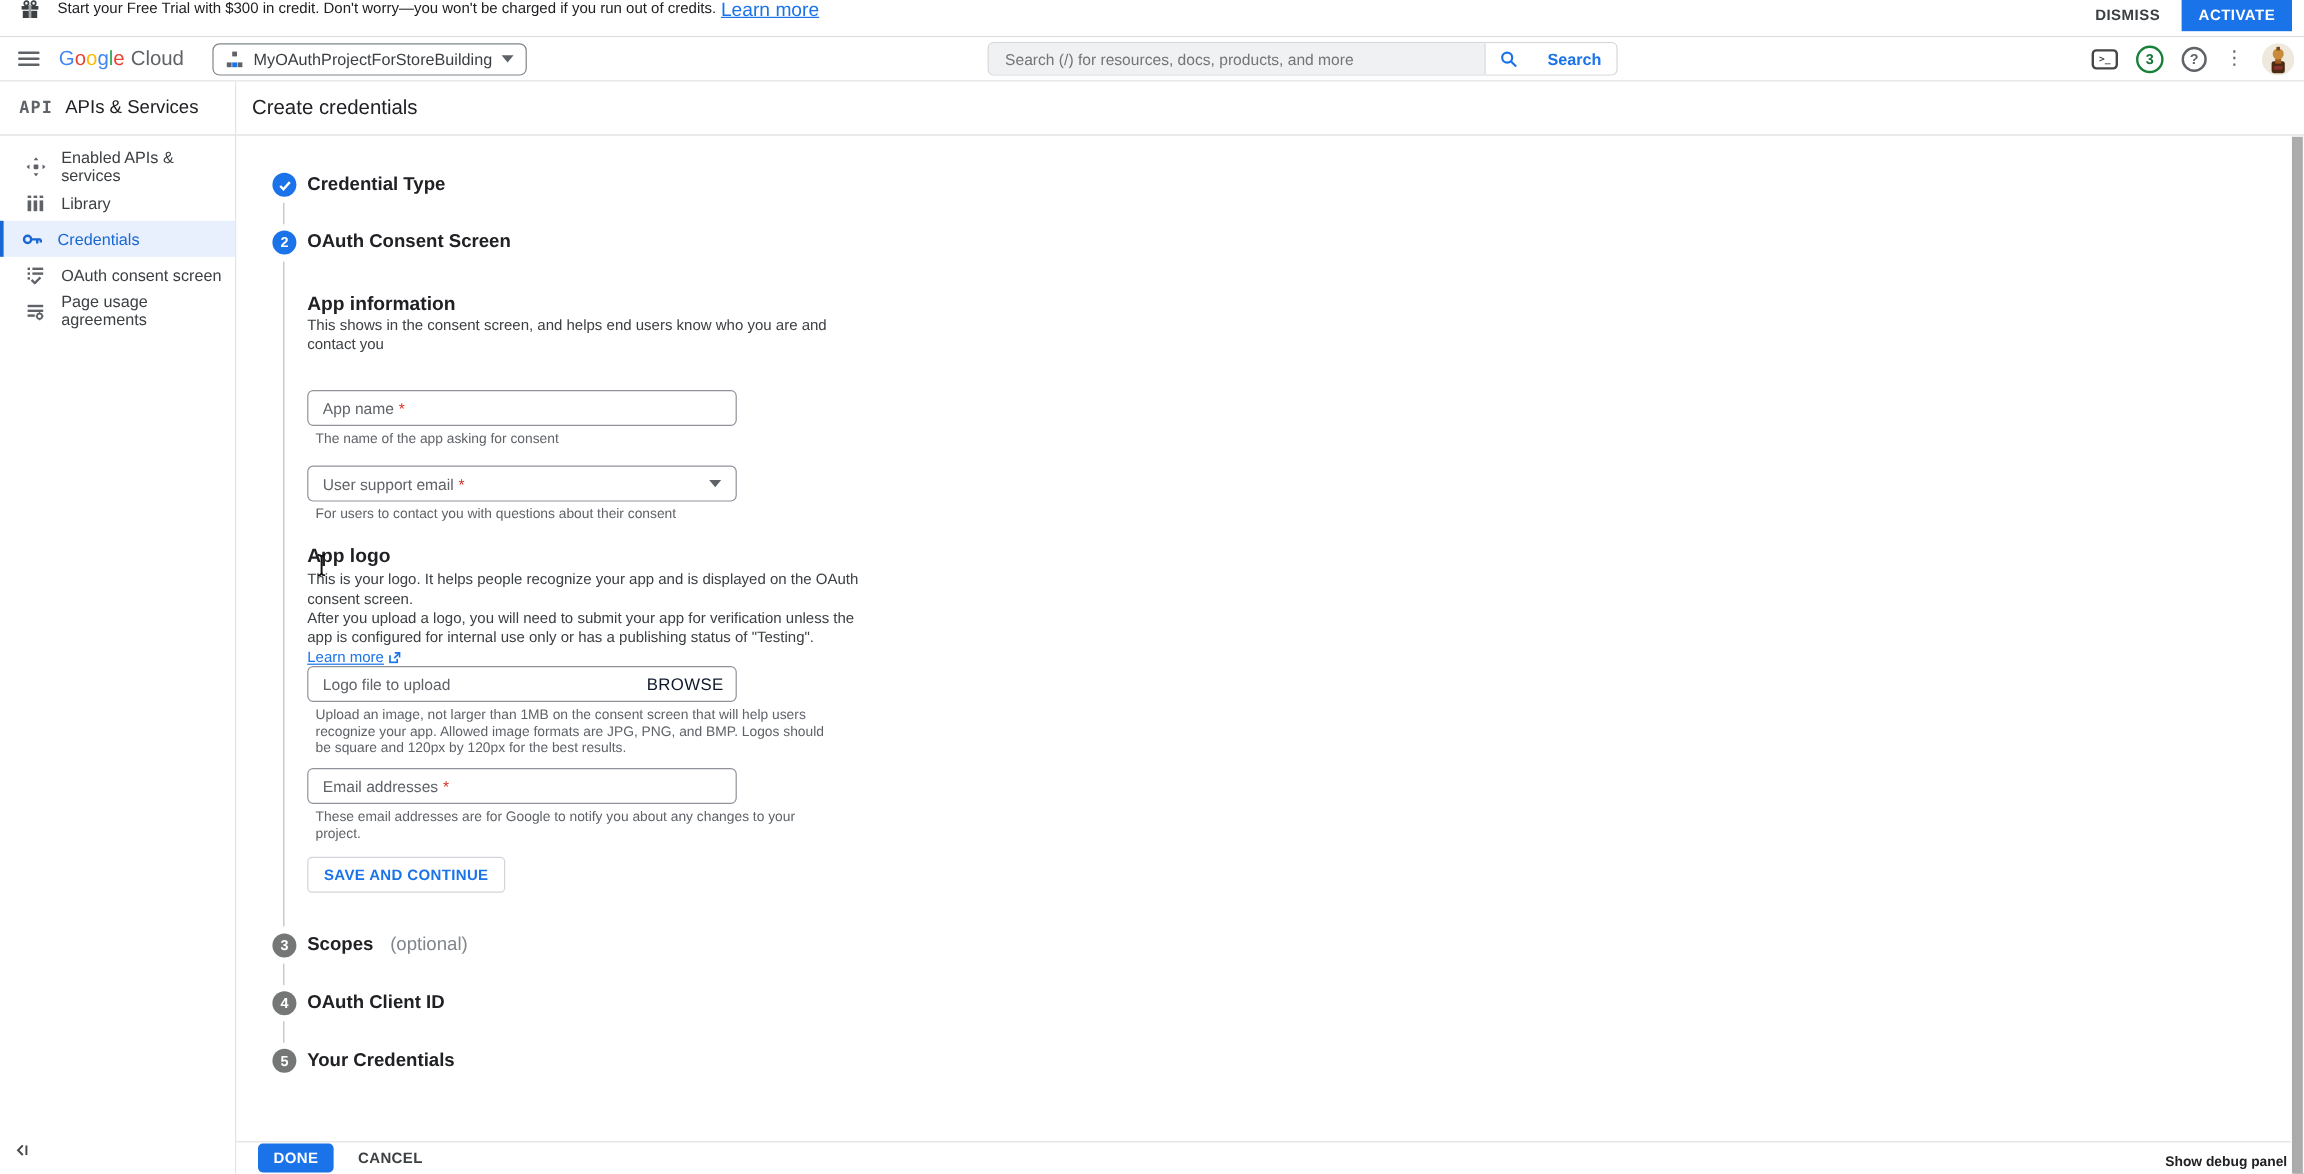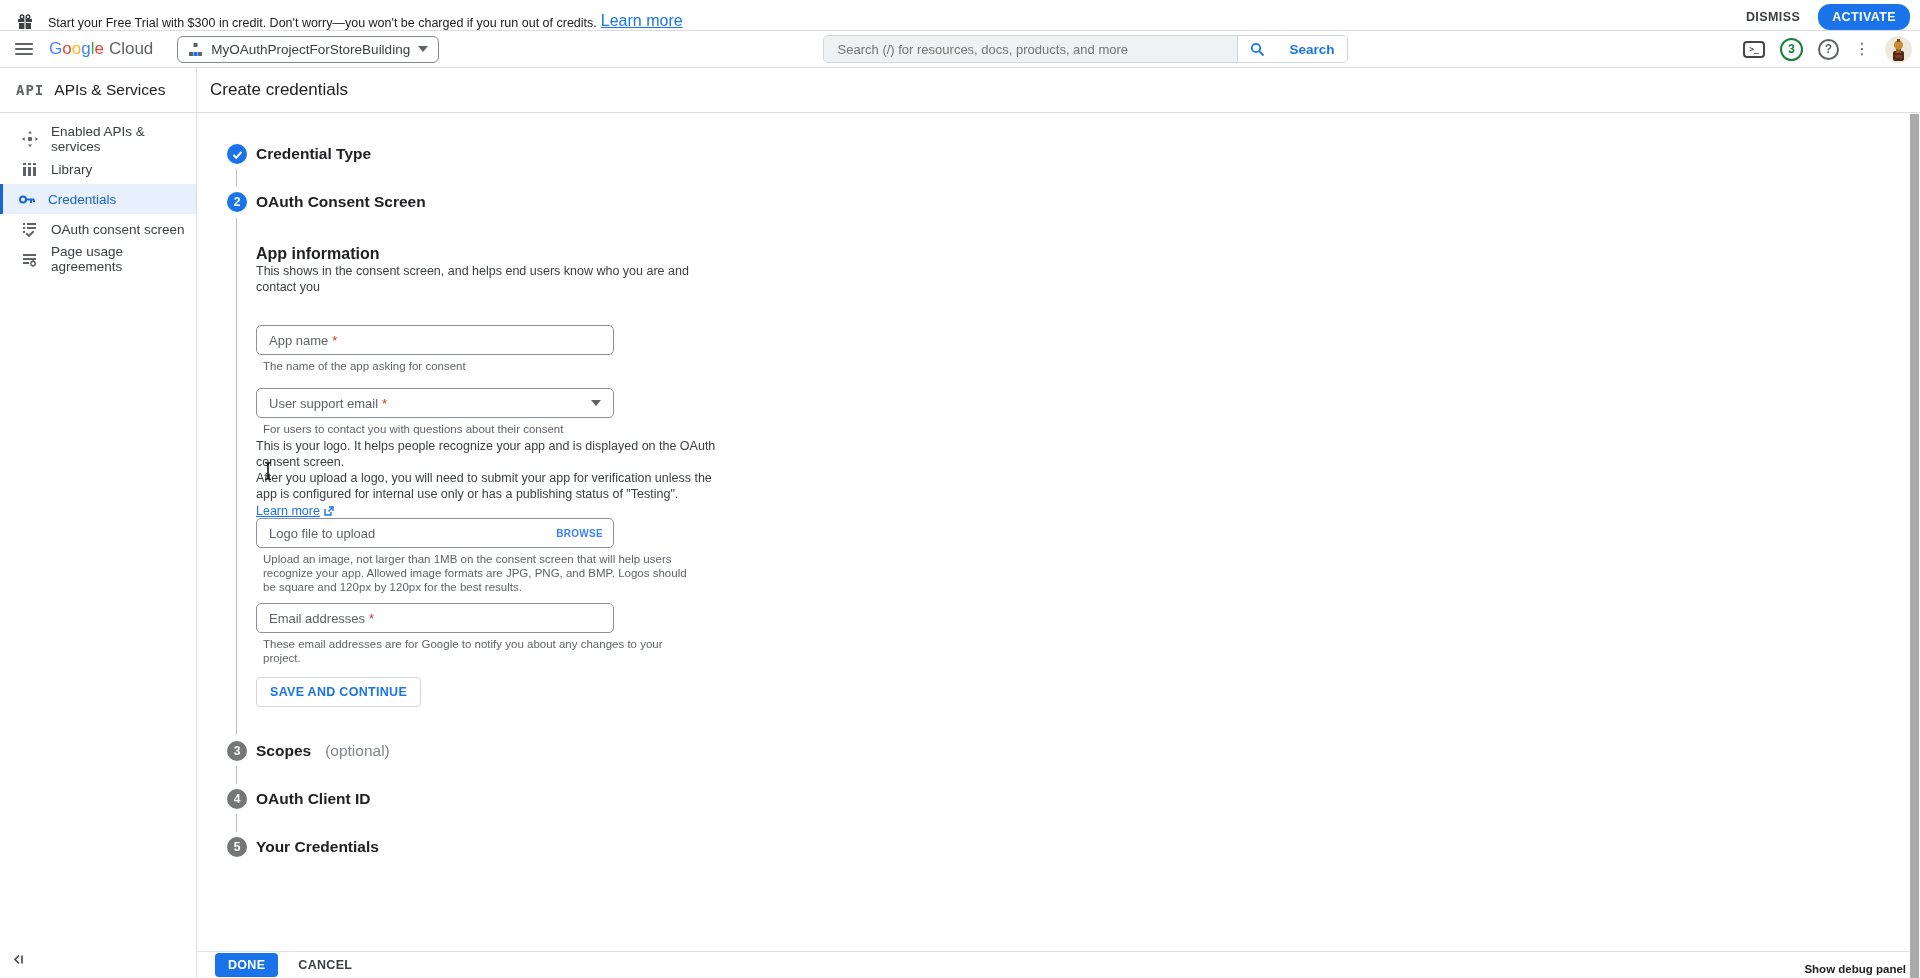--- a/index.html
+++ b/index.html
@@ -1,28 +1,28 @@
 <!DOCTYPE html>
 <html><head>
 <meta charset="utf-8">
 <style>
   * { margin:0; padding:0; box-sizing:border-box; }
   html,body { width:1920px; height:978px; overflow:hidden; background:#fff;
     font-family:"Liberation Sans","DejaVu Sans",sans-serif; color:#202124; }
 
   
-  .trial-banner { height:31px; border-bottom:1px solid #dadce0; display:flex; align-items:flex-end;
+  .trial-banner { height:31px; border-bottom:1px solid #dadce0; display:flex; align-items:flex-start;
     padding:0 10px 0 17px; background:#fff; }
   .gift-icon { width:16px; height:16px; margin-right:15px; flex:0 0 auto; }
   .trial-text { font-size:12.5px; color:#202124; }
   .trial-link { color:#1a73e8; text-decoration:underline; margin-left:4px; cursor:pointer; }
   .banner-actions { margin-left:auto; display:flex; align-items:center; gap:18px; }
   .dismiss-btn { font-size:12.5px; font-weight:bold; color:#3c4043; letter-spacing:.4px; background:none; border:none; cursor:pointer; }
   .activate-btn { font-size:12.5px; font-weight:bold; color:#fff; background:#1a73e8; border:none;
-    border-radius:12px; padding:6px 14px; letter-spacing:.4px; cursor:pointer; }
+    border-radius:0; padding:6px 14px; letter-spacing:.4px; cursor:pointer; }
 
   
   .app-header { height:37px; border-bottom:1px solid #dadce0; display:flex; align-items:center;
     padding:0 8px 0 15px; background:#fff; }
   .hamburger { width:18px; height:12px; display:flex; flex-direction:column; justify-content:space-between;
     margin-right:16px; cursor:pointer; }
   .hamburger span { height:2px; background:#5f6368; border-radius:1px; }
   .gc-logo { font-size:17px; display:flex; align-items:center; margin-right:24px; white-space:nowrap; }
   .gc-logo .l1{color:#4285f4}.gc-logo .l2{color:#ea4335}.gc-logo .l3{color:#fbbc05}
   .gc-logo .l4{color:#4285f4}.gc-logo .l5{color:#34a853}.gc-logo .l6{color:#ea4335}
@@ -85,21 +85,21 @@
   .step2-wrap { position:relative; padding:27px 0 28px 19px; margin-left:9px; border-left:1px solid #bdbdbd;
     margin-top:6px; width:560px; }
   .section-h { font-size:16px; font-weight:bold; color:#202124; }
   .body-p { font-size:12.5px; color:#3c4043; line-height:16px; white-space:pre-line; margin-top:0; }
   .helper { font-size:11.5px; color:#5f6368; line-height:14px; white-space:pre-line; margin:4px 0 0 7px; }
   .field { width:358px; height:30px; border:1px solid #8f9399; border-radius:5px; display:flex;
     align-items:center; padding:0 12px; position:relative; background:#fff; cursor:text; }
   .field-label { font-size:13px; color:#5f6368; }
   .req { color:#d93025; margin-left:4px; font-size:13px; }
   .field .caret-down { position:absolute; right:12px; }
-  .browse-btn { position:absolute; right:10px; font-size:10px; font-weight:bold; color:#3b82f6;
+  .browse-btn { position:absolute; right:10px; font-size:14px; font-weight:normal; color:#0f172a;
     background:none; border:none; cursor:pointer; letter-spacing:.3px; }
   .learn-more-row { display:flex; align-items:center; gap:4px; margin-top:2px; }
   .learn-link { font-size:12.5px; color:#1a73e8; text-decoration:underline; cursor:pointer; }
   .save-btn { margin-top:12px; background:#fff; color:#1a73e8; border:1px solid #d2d5d9; border-radius:4px;
     font-size:12.5px; font-weight:bold; padding:7px 13px; letter-spacing:.3px; cursor:pointer; }
 
   .content-footer { position:absolute; left:0; right:0; bottom:0; height:27px; background:#fff;
     border-top:1px solid #e0e0e0; display:flex; align-items:center; gap:20px; padding-left:18px; }
   .done-btn { background:#1a73e8; color:#fff; border:none; border-radius:4px; font-size:12.5px;
     font-weight:bold; padding:5px 13px; letter-spacing:.3px; cursor:pointer; }
@@ -310,20 +310,21 @@
           </div>
           <div class="helper">The name of the app asking for consent</div>
 
           <div class="field" style="margin-top:15px">
             <span class="field-label">User support email</span>
             <span class="req">*</span>
             <span class="caret-down"></span>
           </div>
           <div class="helper">For users to contact you with questions about their consent</div>
 
+          <div class="section-h" style="margin-top:19px">App logo</div>
           <div class="body-p" style="margin-top:2px">This is your logo. It helps people recognize your app and is displayed on the OAuth
 consent screen.</div>
           <div class="body-p" style="margin-top:0">After you upload a logo, you will need to submit your app for verification unless the
 app is configured for internal use only or has a publishing status of "Testing".</div>
           <div class="learn-more-row">
             <span class="learn-link">Learn more</span>
             <svg width="10" height="10" viewBox="0 0 10 10">
               <path d="M1 3v6h6V6" fill="none" stroke="#1a73e8" stroke-width="1.4"></path>
               <path d="M5 1h4v4" fill="none" stroke="#1a73e8" stroke-width="1.4"></path>
               <line x1="9" y1="1" x2="4.5" y2="5.5" stroke="#1a73e8" stroke-width="1.4"></line>

